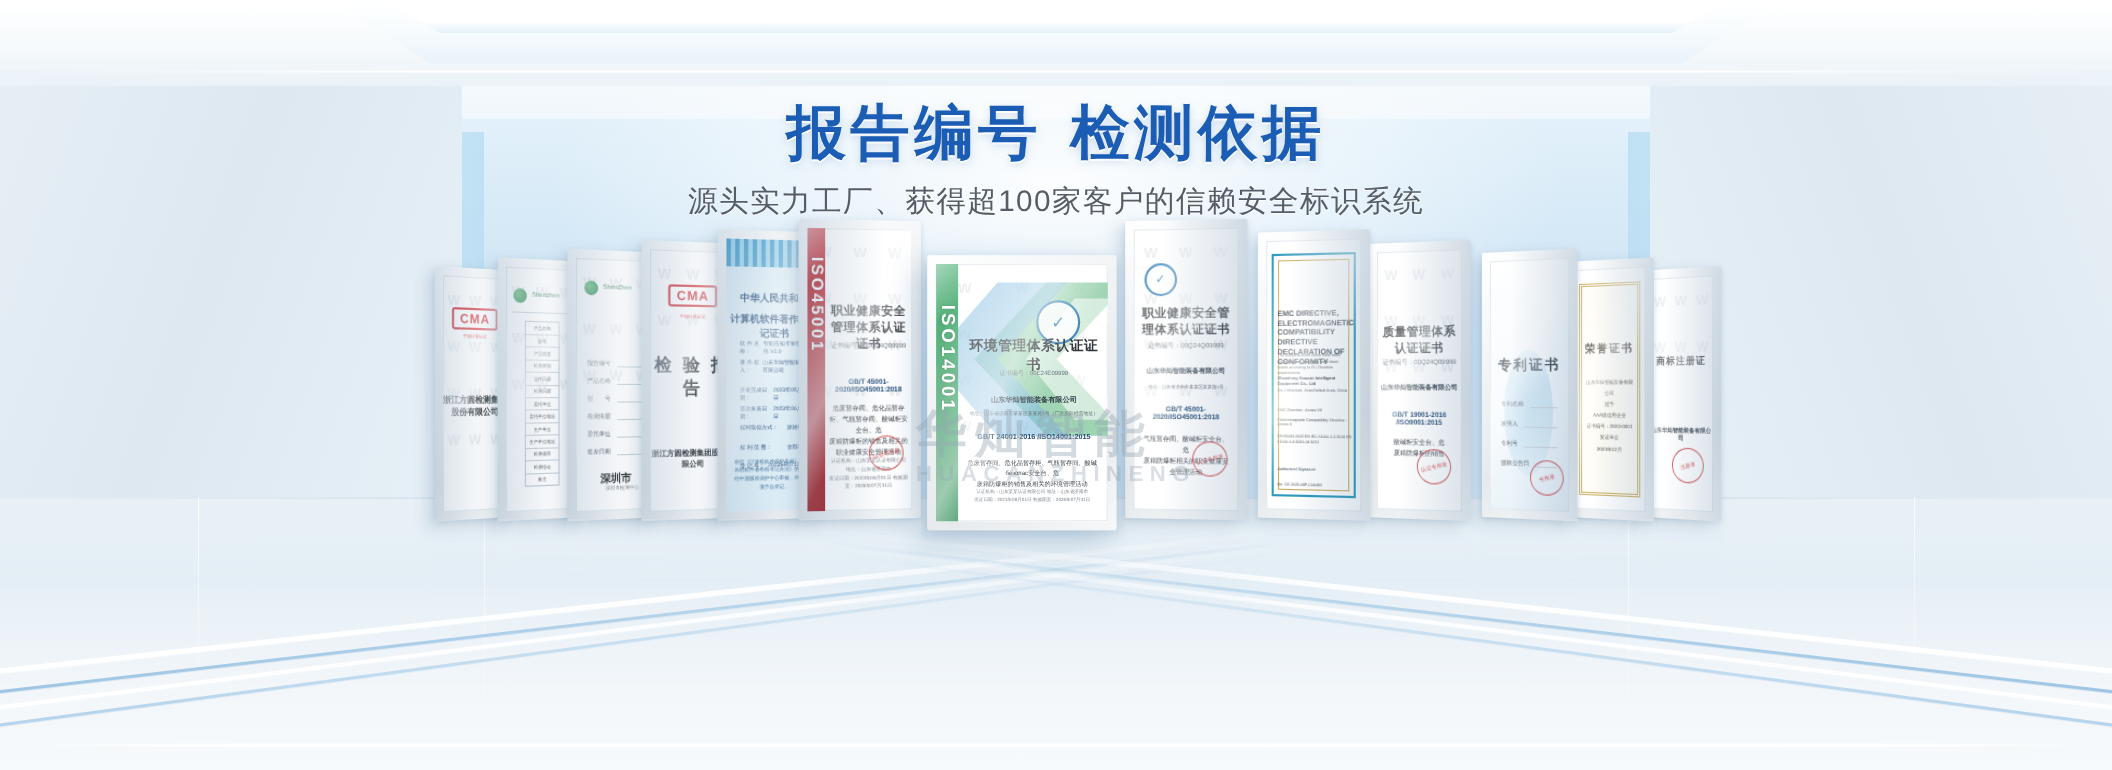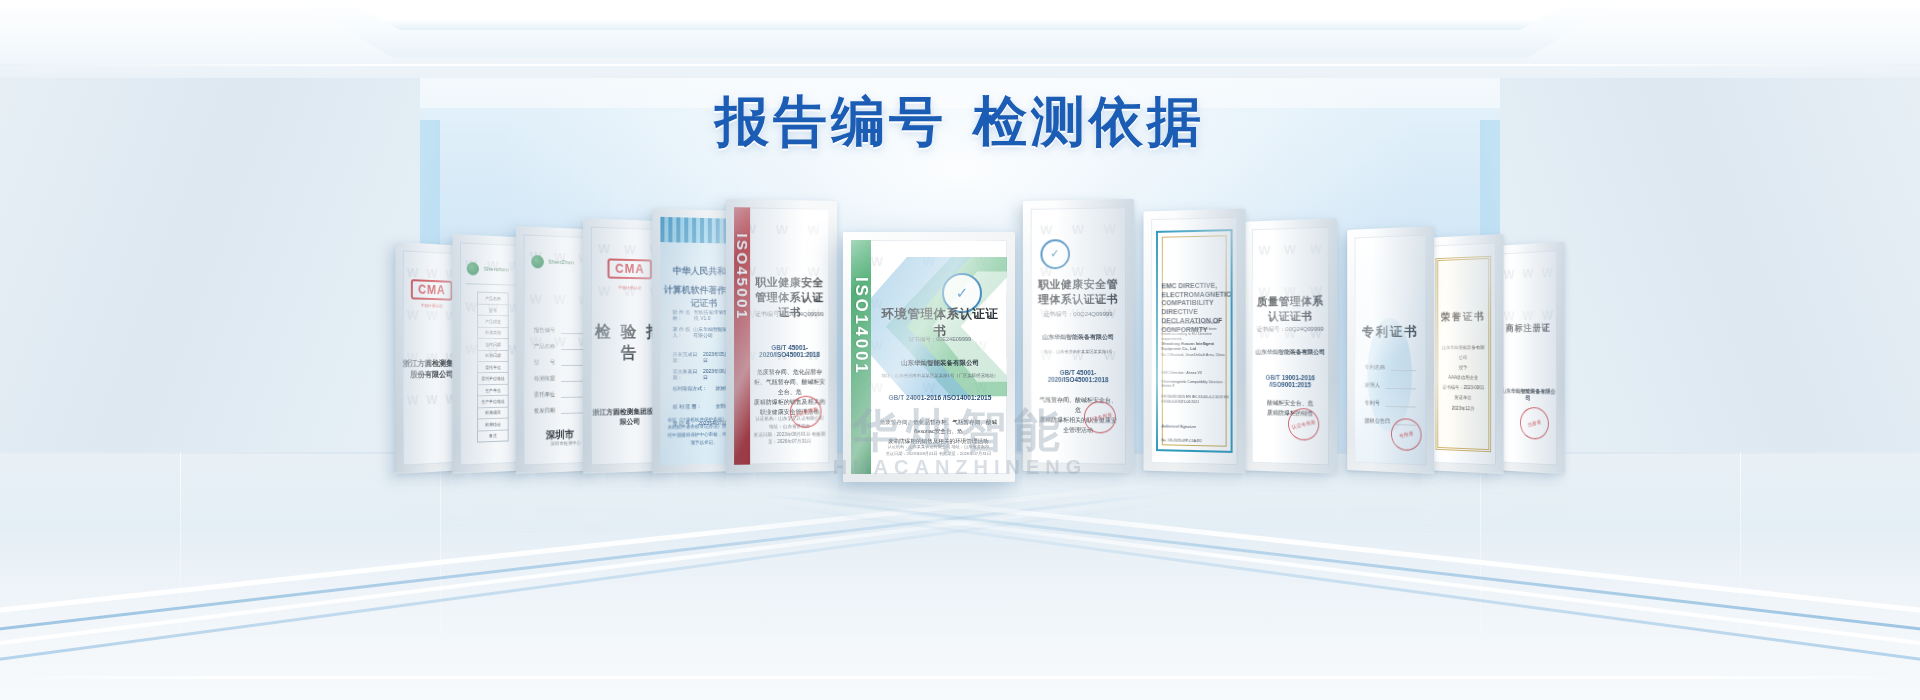--- a/index.html
+++ b/index.html
@@ -183,22 +183,22 @@
 
   
   .reflection{position:absolute;top:472px;z-index:20;
     transform:scaleY(-1);opacity:.20;filter:blur(.8px);
     -webkit-mask-image:linear-gradient(180deg,rgba(0,0,0,0) 0%,rgba(0,0,0,.55) 58%,rgba(0,0,0,.95) 100%);
     mask-image:linear-gradient(180deg,rgba(0,0,0,0) 0%,rgba(0,0,0,.55) 58%,rgba(0,0,0,.95) 100%);
     background:linear-gradient(180deg,rgba(255,255,255,0),rgba(236,242,247,.9));
     border-radius:2px;}
 
   
-  .brand{position:absolute;left:50%;top:407px;transform:translateX(-50%);
-    z-index:45;text-align:center;pointer-events:none;}
+  .brand{position:absolute;left:50%;top:371px;transform:translateX(-50%);
+    z-index:45;pointer-events:none;}
   .brand-cn{font-size:46px;font-weight:bold;color:rgba(150,166,180,.42);
     letter-spacing:8px;line-height:1;}
   .brand-en{margin-top:4px;font-size:20px;font-weight:bold;
     color:rgba(150,166,180,.36);letter-spacing:6px;line-height:1;}
 </style>
 </head>
 <body>
 
 <div class="stage">
 
@@ -228,20 +228,21 @@
   <div class="streak sL3"></div>
   <div class="streak sL4"></div>
   <div class="streak sR1"></div>
   <div class="streak sR2"></div>
   <div class="streak sR3"></div>
   <div class="streak sR4"></div>
   <div class="hz-line"></div>
 
   <div class="headings">
     <h1 class="title"><span>报告编号</span><span class="gap"></span><span>检测依据</span></h1>
+    <p class="subtitle">源头实力工厂、获得超100家客户的信赖安全标识系统</p>
   </div>
 
   <div class="shelf">
 
     <div class="frame tilt dimL" style="left:392px;width:80px;height:228px;transform:perspective(900px) rotateY(26deg);z-index:1;">
       <div class="mat"></div>
       <div class="paper">
         <div class="wmgrid">
             <span>W</span>
             <span>W</span>

